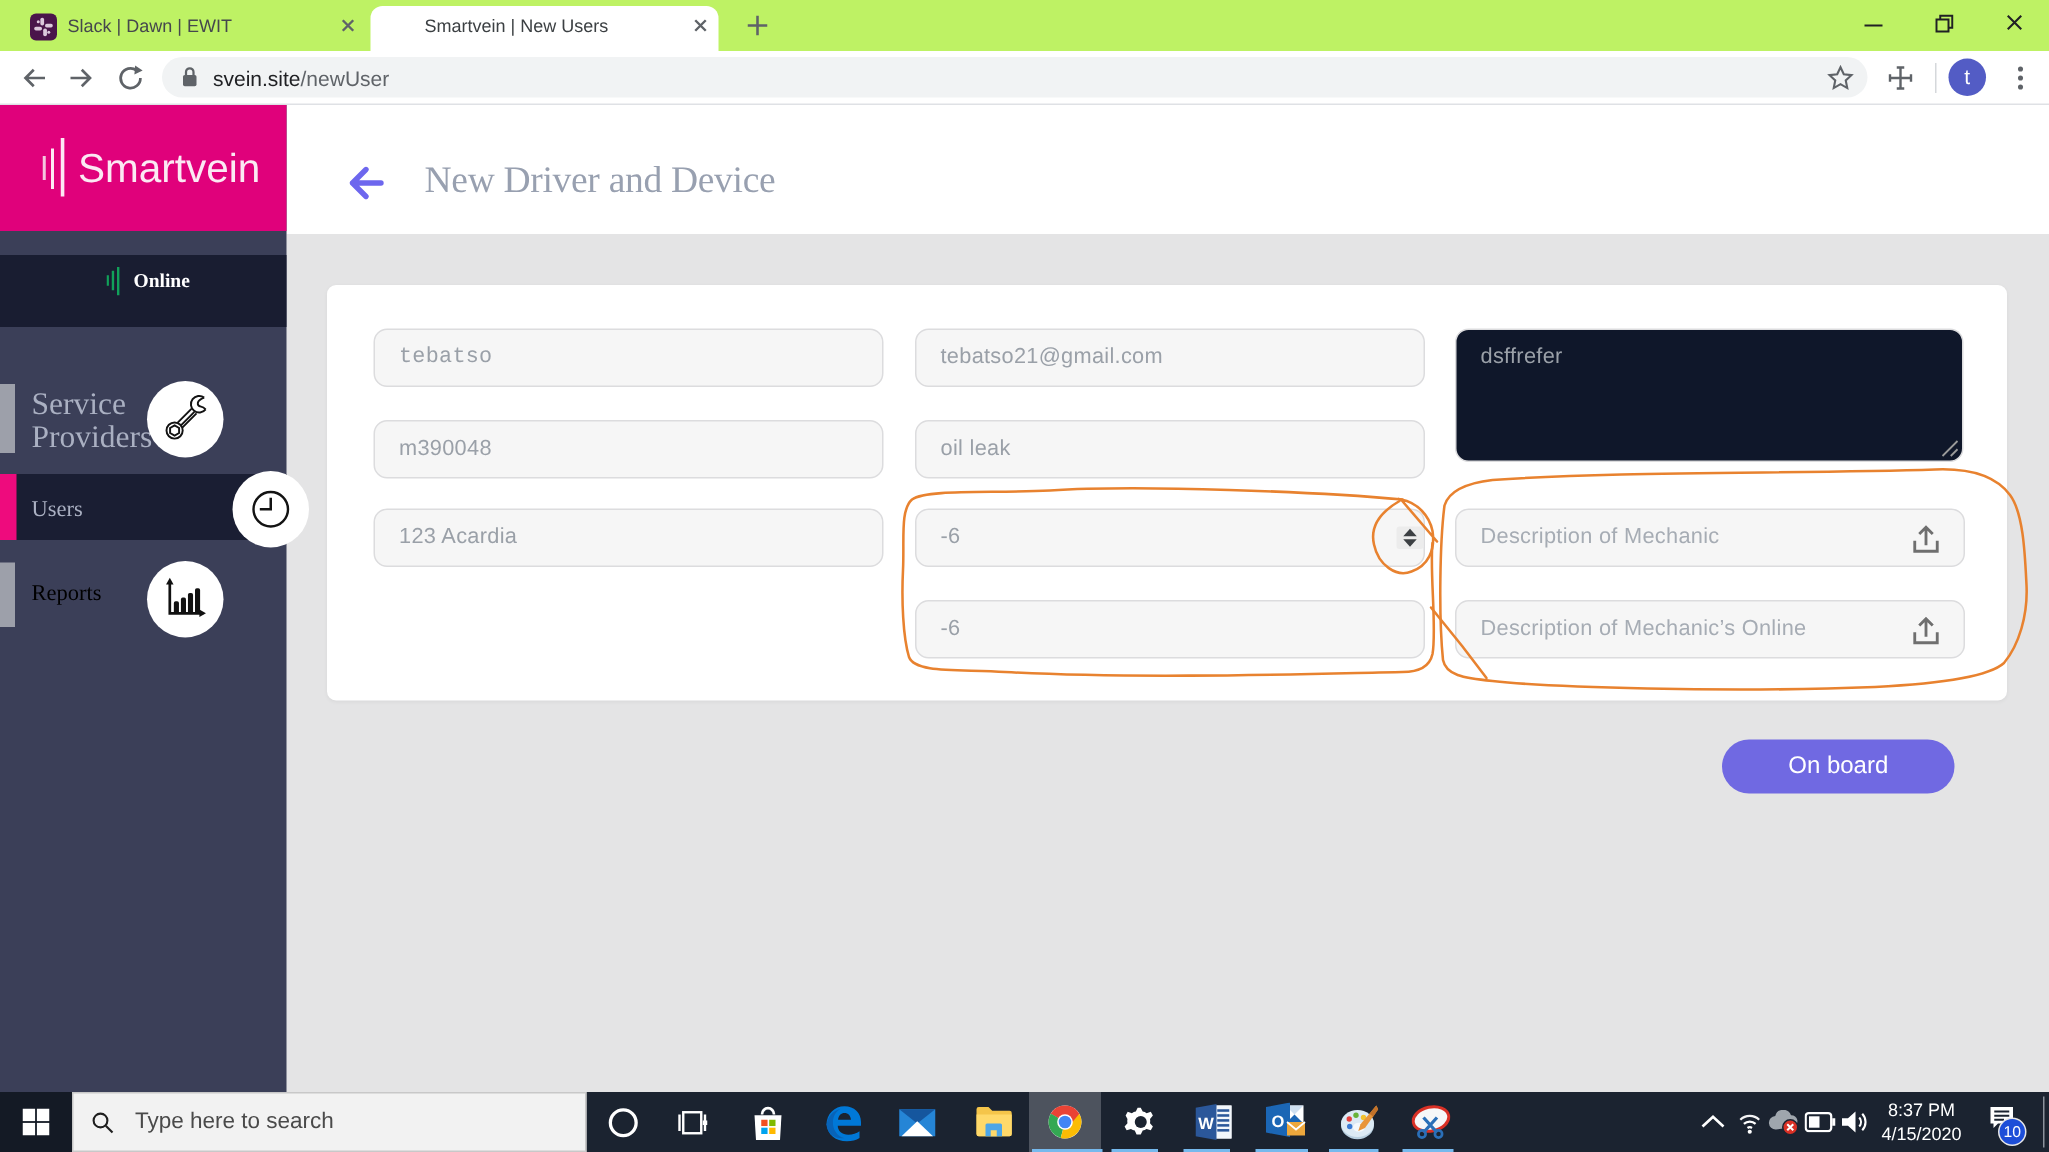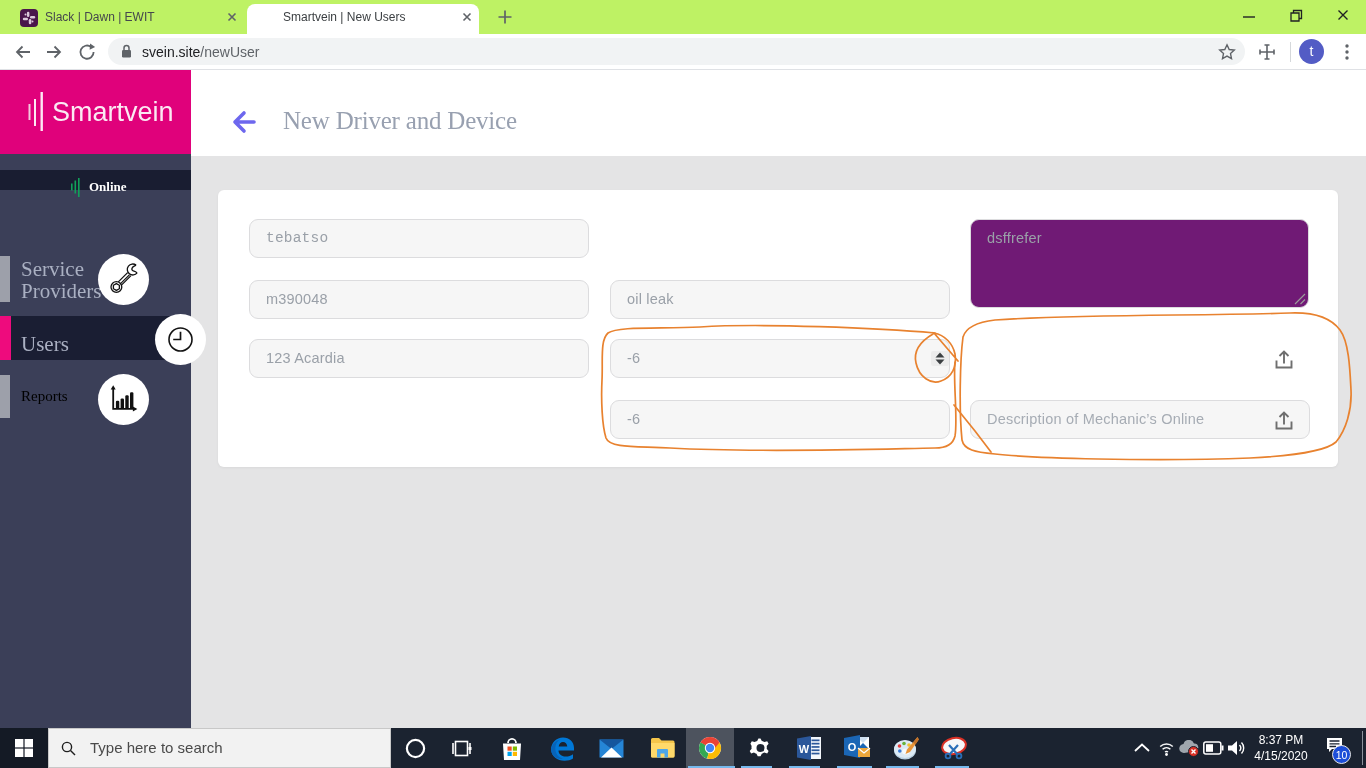--- a/index.html
+++ b/index.html
@@ -114,21 +114,21 @@
           <rect x="0.5" y="12" width="2" height="16"></rect>
         </g>
         <g fill="#fde8f3">
           <rect x="6" y="7" width="2" height="27"></rect>
           <rect x="12.5" y="0" width="2.4" height="39"></rect>
         </g>
       </svg>
     <div class="abs" style="left:52px;top:27px;font-size:27px;color:#fbe9f3;letter-spacing:0px;">Smartvein</div>
   </div>
 
-  <div class="abs" style="left:0;top:100px;width:191px;height:20px;background:#191d31;">
+  <div class="abs" style="left:0;top:100px;width:191px;height:48px;background:#191d31;">
     <svg class="abs" style="left:71px;top:7px;" width="10" height="20" viewBox="0 0 10 20">
         <g fill="#11a15a">
           <rect x="0" y="6.5" width="1.6" height="7"></rect>
           <rect x="3.5" y="3.5" width="1.6" height="13"></rect>
           <rect x="7" y="1" width="1.6" height="19"></rect>
         </g>
       </svg>
     <div class="abs" style="left:89px;top:9px;font-family:'Liberation Serif',serif;font-weight:bold;font-size:13px;color:#fff;">Online</div>
   </div>
 
@@ -141,21 +141,21 @@
       <path d="M7.4 21.6 L10.4 23.3 V 26.7 L7.4 28.4 L4.4 26.7 V 23.3 Z"></path>
       <path d="M9.3 19.9 L18.6 10.6 M12.7 22.9 L22 13.6"></path>
       <path d="M11.3 21.9 L20.6 12.6"></path>
       <path d="M28.1 10.9 A 5.5 5.5 0 1 1 27.1 3.1"></path>
       <path d="M27.1 3.1 C 24.6 4.1 23.1 5.3 22.9 6.6 C 22.7 7.9 23.6 8.8 25 9.1 C 26 9.3 27.1 9.9 28.1 10.9"></path>
     </g>
   </svg>
 
   <div class="abs" style="left:0;top:246px;width:191px;height:44px;background:#1a1e33;"></div>
   <div class="abs" style="left:0;top:246px;width:11px;height:44px;background:#ee0b7d;"></div>
-  <div class="abs" style="left:21px;top:262px;font-family:'Liberation Serif',serif;font-size:21px;color:#aab0c2;">Users</div>
+  <div class="abs" style="left:21px;top:262px;font-family:'Liberation Serif',serif;font-size:15px;color:#aab0c2;">Users</div>
   <div class="abs" style="left:155px;top:244px;width:51px;height:51px;border-radius:50%;background:#fff;"></div>
   <svg class="abs" style="left:167px;top:256px;" width="27" height="27" viewBox="0 0 27 27">
       <circle cx="13.5" cy="13.5" r="11.5" fill="none" stroke="#131313" stroke-width="1.6"></circle>
       <path d="M13.5 5.8 V13.5 H6.2" fill="none" stroke="#131313" stroke-width="1.7"></path>
     </svg>
 
   <div class="abs" style="left:0;top:305px;width:10px;height:43px;background:#9da0aa;"></div>
   <div class="abs" style="left:21px;top:318px;font-family:'Liberation Serif',serif;font-size:15px;color:#000000;">Reports</div>
   <div class="abs" style="left:98px;top:304px;width:51px;height:51px;border-radius:50%;background:#fff;"></div>
   <svg class="abs" style="left:108px;top:314px;" width="30" height="30" viewBox="0 0 30 30">
@@ -169,42 +169,45 @@
       <rect x="12.6" y="14.4" width="3.4" height="10.5" rx="1.2"></rect>
       <rect x="17.3" y="11.3" width="3.4" height="13.6" rx="1.2"></rect>
       <rect x="22" y="8.2" width="3.4" height="16.7" rx="1.2"></rect>
     </g>
   </svg>
 
   <div class="abs" style="left:218px;top:120px;width:1120px;height:277px;background:#fff;border-radius:6px;box-shadow:0 1px 3px rgba(0,0,0,0.05);"></div>
   <div class="abs field" style="left:249px;top:149px;font-family:Liberation Mono, monospace;">tebatso</div>
   <div class="abs field" style="left:249px;top:210px;">m390048</div>
   <div class="abs field" style="left:249px;top:269px;">123 Acardia</div>
+  <div class="abs field" style="left:610px;top:149px;">tebatso21@gmail.com</div>
   <div class="abs field" style="left:610px;top:210px;">oil leak</div>
   <div class="abs field" style="left:610px;top:269px;">-6</div>
   <div class="abs field" style="left:610px;top:330px;">-6</div>
 
   <div class="abs" style="left:931px;top:281px;width:18px;height:15px;background:#ececec;border-radius:2px;"></div>
   <svg class="abs" style="left:933px;top:282px;" width="14" height="13" viewBox="0 0 14 13">
       <path d="M7 0.5 L11.5 5.5 H2.5 Z" fill="#3c4043"></path>
       <path d="M7 12.5 L11.5 7.5 H2.5 Z" fill="#3c4043"></path>
     </svg>
 
-  <div class="abs" style="left:970px;top:149px;width:339px;height:89px;background:#701a75;border:1px solid #dcdcde;border-radius:9px;font-size:14.5px;color:#9aa0a8;padding:10px 16px;letter-spacing:0.2px;">dsffrefer</div>
+  <div class="abs" style="left:970px;top:149px;width:339px;height:89px;background:#0f172a;border:1px solid #dcdcde;border-radius:9px;font-size:14.5px;color:#9aa0a8;padding:10px 16px;letter-spacing:0.2px;">dsffrefer</div>
   <svg class="abs" style="left:1294px;top:223px;" width="12" height="12" viewBox="0 0 12 12">
       <path d="M11 1 L1 11 M11 6.5 L6.5 11" stroke="#9a9a9a" stroke-width="1.2"></path>
     </svg>
+  <div class="abs field" style="left:970px;top:269px;color:#a6acb4;">Description of Mechanic</div>
   <div class="abs field" style="left:970px;top:330px;color:#a6acb4;">Description of Mechanic’s Online</div>
   <svg class="abs upl" style="left:1274px;top:280px;" width="20" height="20" viewBox="0 0 20 20">
       <path d="M2.5 10.5 V17.5 H17.5 V10.5 M10 13.5 V1.5 M5.5 6 L10 1.5 L14.5 6" fill="none" stroke="#6f6f6f" stroke-width="1.9"></path>
     </svg>
   <svg class="abs upl" style="left:1274px;top:341px;" width="20" height="20" viewBox="0 0 20 20">
       <path d="M2.5 10.5 V17.5 H17.5 V10.5 M10 13.5 V1.5 M5.5 6 L10 1.5 L14.5 6" fill="none" stroke="#6f6f6f" stroke-width="1.9"></path>
     </svg>
 
+  <div class="abs" style="left:1148px;top:423px;width:155px;height:36px;background:#7069e2;border-radius:18px;color:#fff;font-size:16px;text-align:center;line-height:36px;">On board</div>
 </div>
 
 <div class="abs" id="taskbar" style="left:0;top:728px;width:1366px;height:40px;background:#1b2330;">
   <div class="abs" style="left:0;top:0;width:48px;height:40px;background:#141a25;"></div>
   <svg class="abs" style="left:15px;top:11px;" width="18" height="18" viewBox="0 0 18 18">
       <g fill="#fff">
         <rect x="0" y="0" width="8.4" height="8.4"></rect>
         <rect x="9.6" y="0" width="8.4" height="8.4"></rect>
         <rect x="0" y="9.6" width="8.4" height="8.4"></rect>
         <rect x="9.6" y="9.6" width="8.4" height="8.4"></rect>

